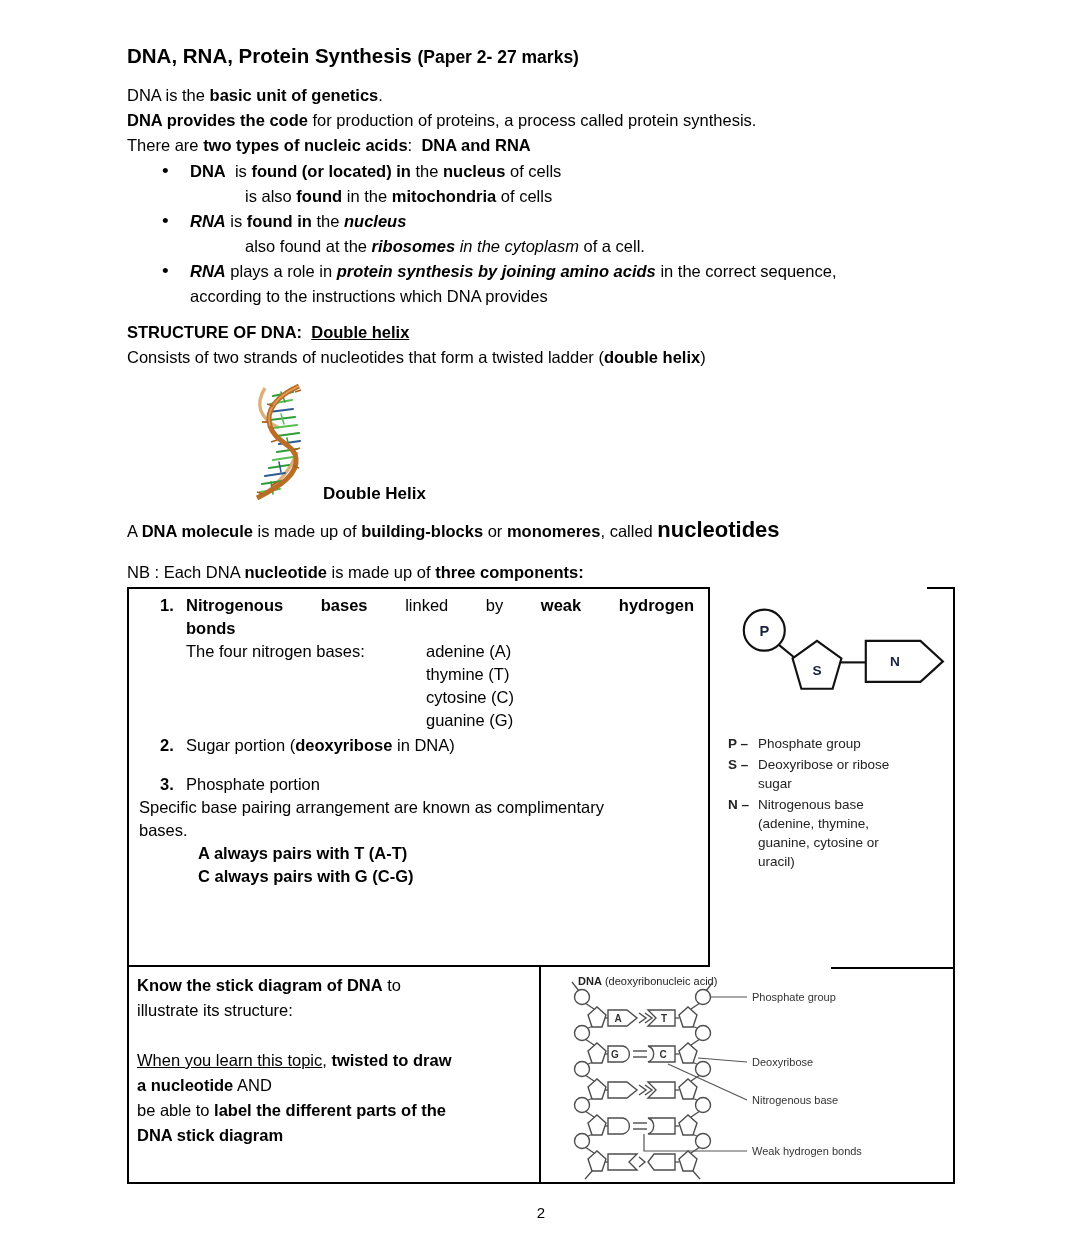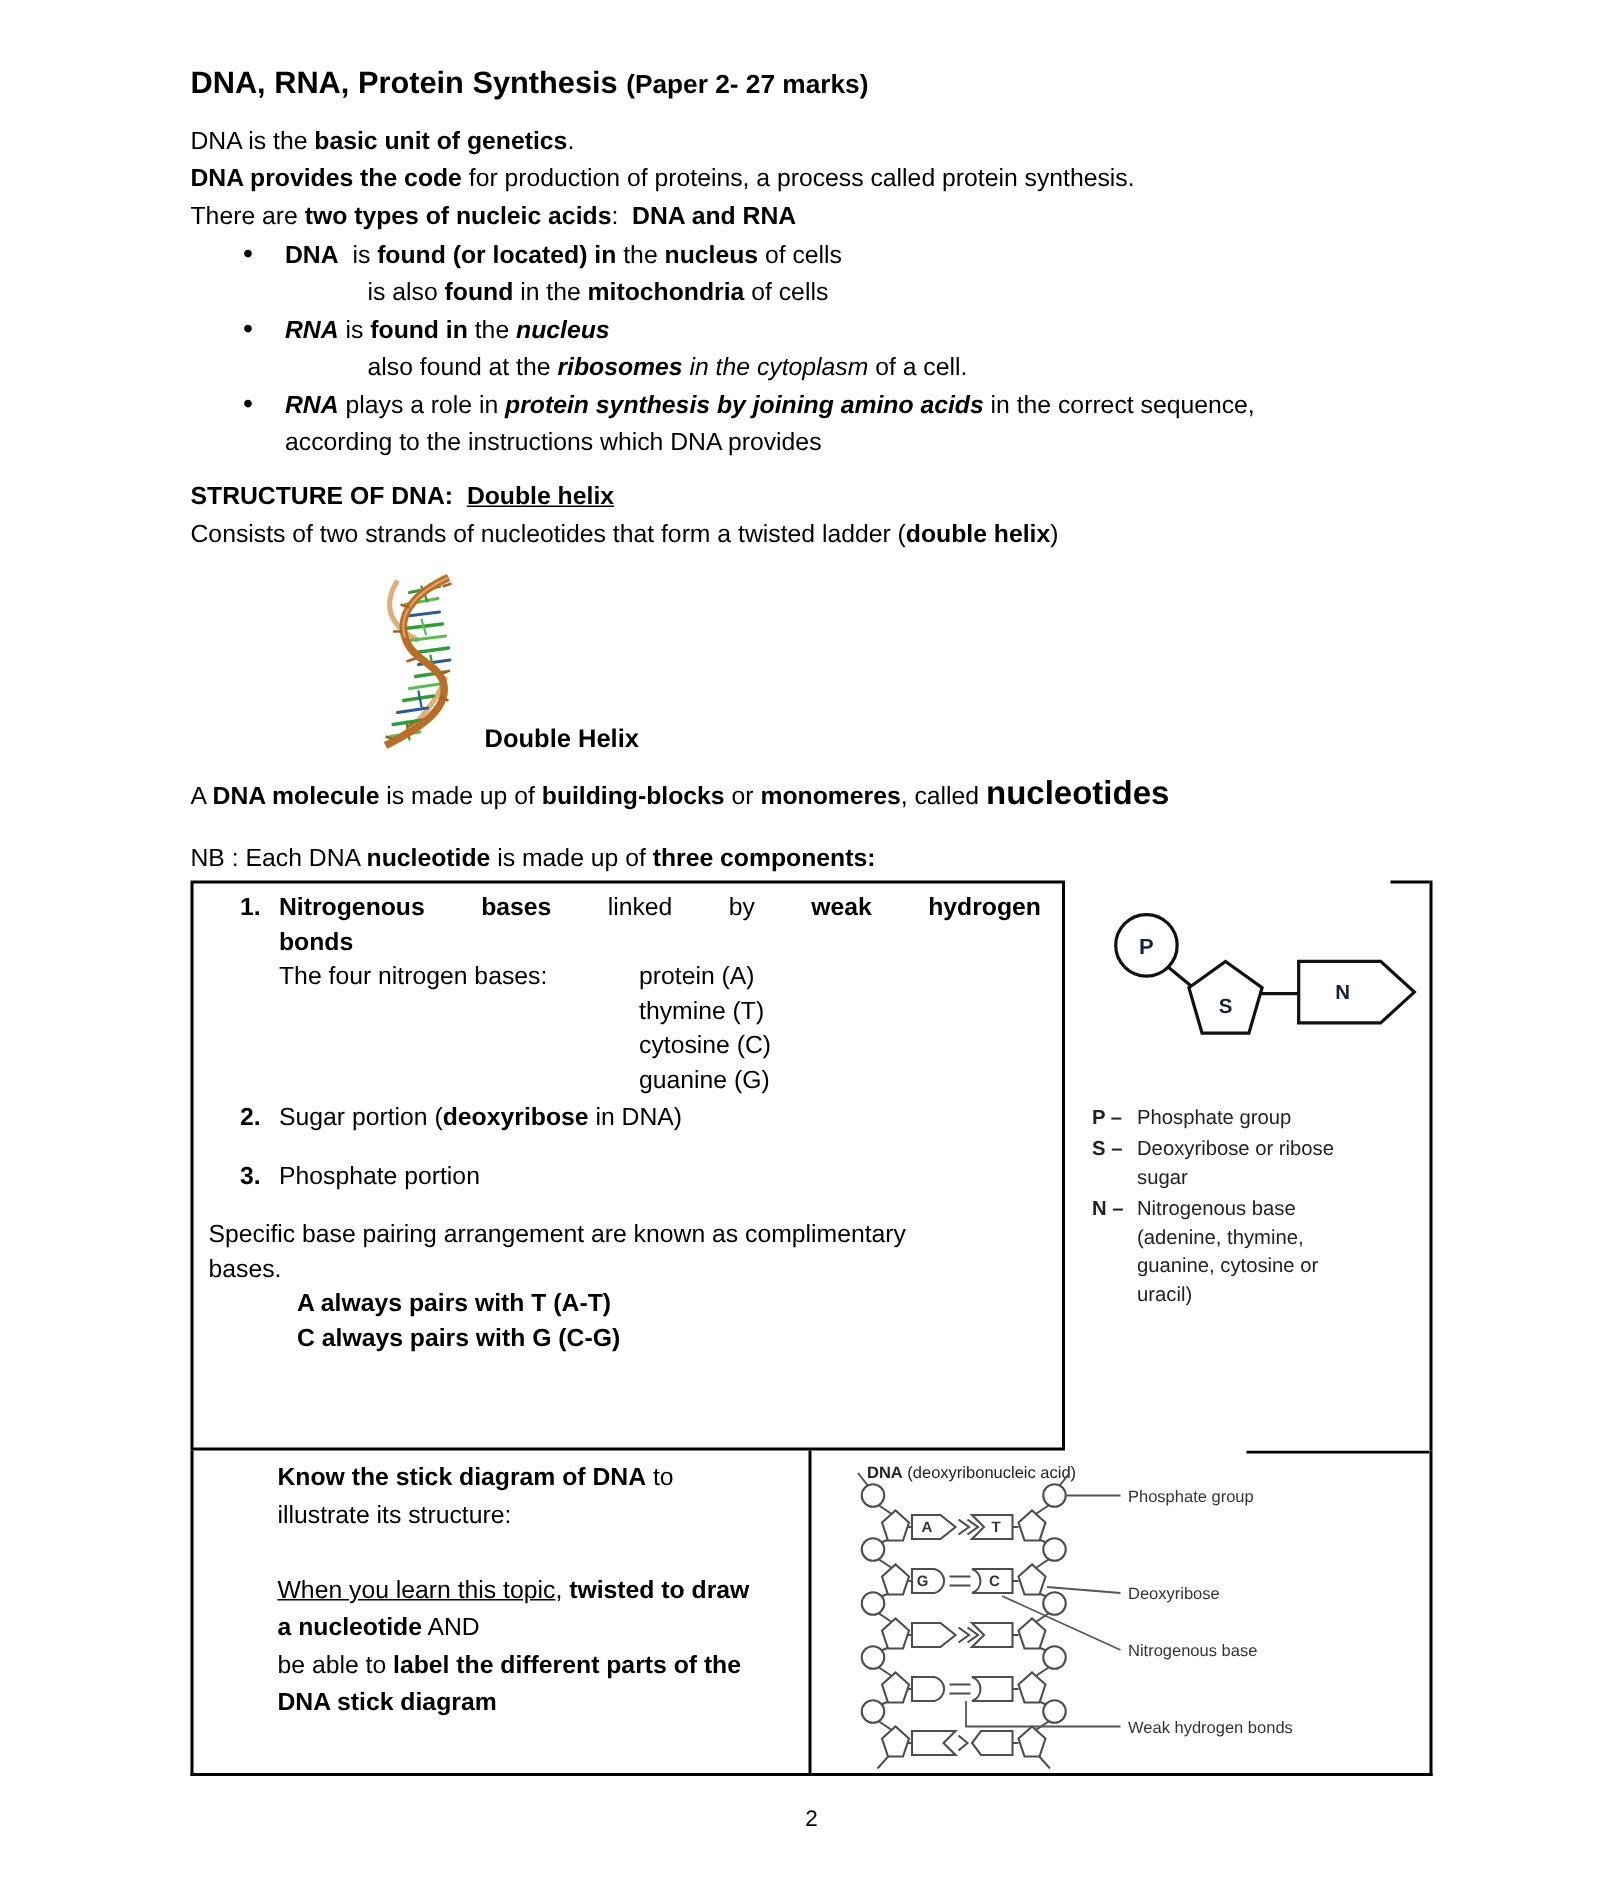--- a/index.html
+++ b/index.html
@@ -30,31 +30,31 @@
   .cell-nucdiag::before{content:"";position:absolute;top:0;right:0;width:26px;height:0;
                 border-top:2px solid #000;}
   .item{display:flex;}
   .item .num{width:26px;margin-left:21px;font-weight:bold;flex:none;}
   .itxt{flex:1;}
   .jline{text-align:justify;text-align-last:justify;}
   .bases{display:flex;margin-left:47px;}
   .bases-label{width:240px;flex:none;}
   .mt2{margin-top:2px;}
   .mt16{margin-top:16px;}
-  .pairing{margin-top:16px;}
+  .pairing{}
   .rules{margin-left:59px;font-weight:bold;}
   .nb2{margin-top:6px;}
   .legend{margin-top:8px;margin-left:2px;}
   .lg-row{display:flex;font-size:13.5px;line-height:19px;color:#222;margin-bottom:2px;}
   .lg-key{width:30px;flex:none;font-weight:bold;}
   .lg-desc{width:142px;}
   .tbl-row2{display:grid;grid-template-columns:414px 414px;}
   .cell-know{box-sizing:border-box;height:217px;border-left:2px solid #000;border-right:2px solid #000;
              border-bottom:2px solid #000;padding:6px 12px 0 8px;overflow:hidden;}
-  .cell-know p{min-height:25px;margin-left:48px;}
+  .cell-know p{min-height:25px;}
   .cell-stick{box-sizing:border-box;position:relative;height:217px;border-right:2px solid #000;
               border-bottom:2px solid #000;padding:3px 0 0 10px;overflow:hidden;}
   .cell-stick::before{content:"";position:absolute;top:0;right:0;width:122px;height:0;
               border-top:2px solid #000;}
   .pagenum{margin-top:16px;text-align:center;font-size:15px;}
   .stick-svg text{font-family:"Liberation Sans",sans-serif;}
   .nuc-svg text{font-family:"Liberation Sans",sans-serif;}
 </style>
 </head>
 <body>
@@ -133,21 +133,21 @@
       <div class="item">
         <span class="num">1.</span>
         <div class="itxt">
           <p class="rich jline"><span style="font-weight: bold;">Nitrogenous bases</span><span> linked by </span><span style="font-weight: bold;">weak hydrogen</span></p>
           <p class="rich"><span style="font-weight: bold;">bonds</span></p>
         </div>
       </div>
       <div class="bases">
         <span class="bases-label">The four nitrogen bases:</span>
         <div>
-          <div>protein (A)</div>
+          <div>adenine (A)</div>
           <div>thymine (T)</div>
           <div>cytosine (C)</div>
           <div>guanine (G)</div>
         </div>
       </div>
       <div class="item mt2">
         <span class="num">2.</span>
         <div class="itxt">
             <p class="rich"><span>Sugar portion (</span><span style="font-weight: bold;">deoxyribose</span><span> in DNA)</span></p>
           </div>

